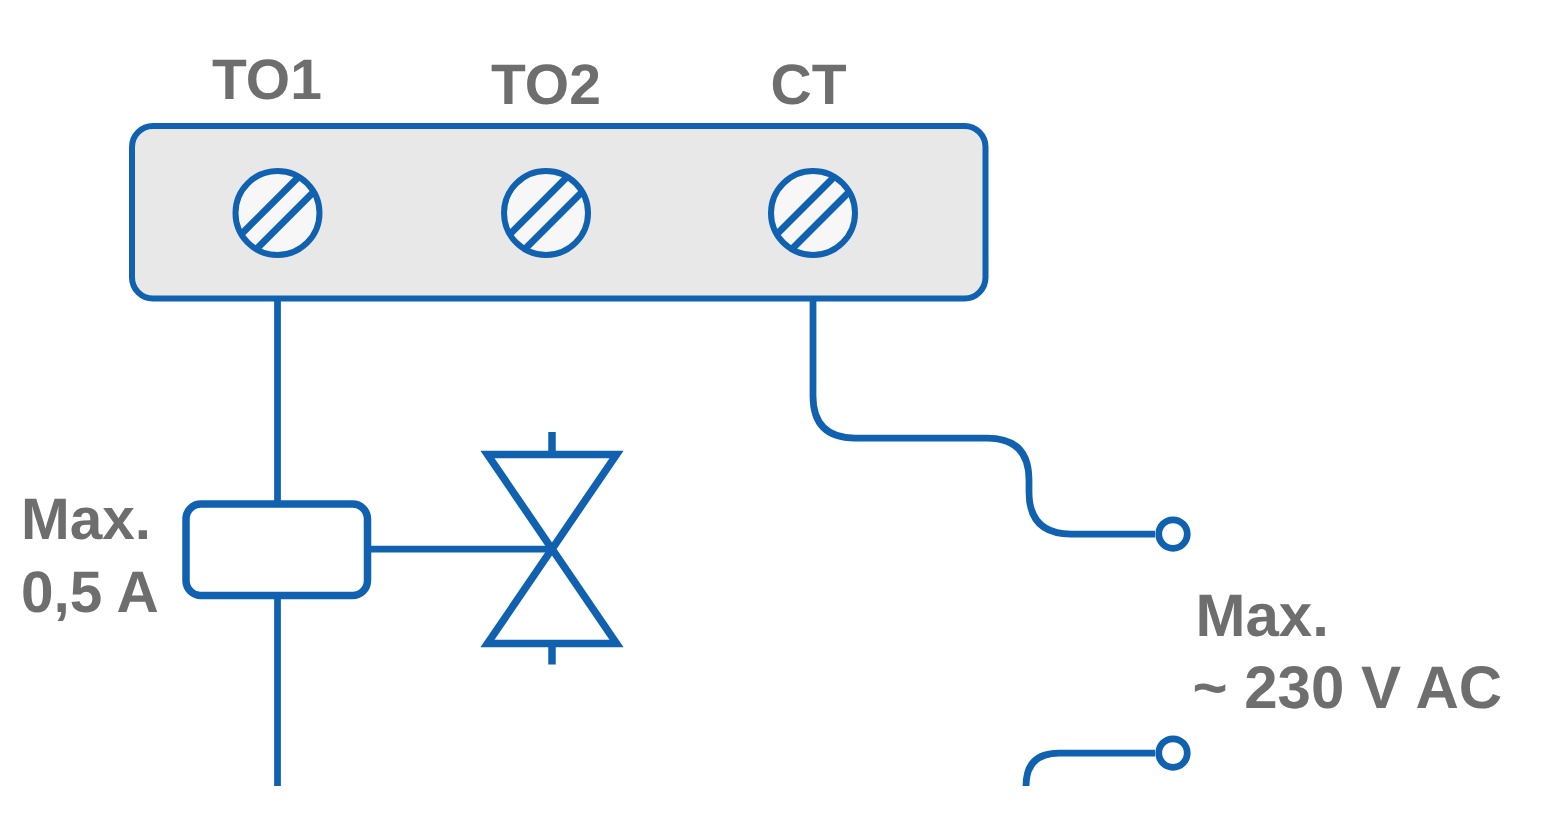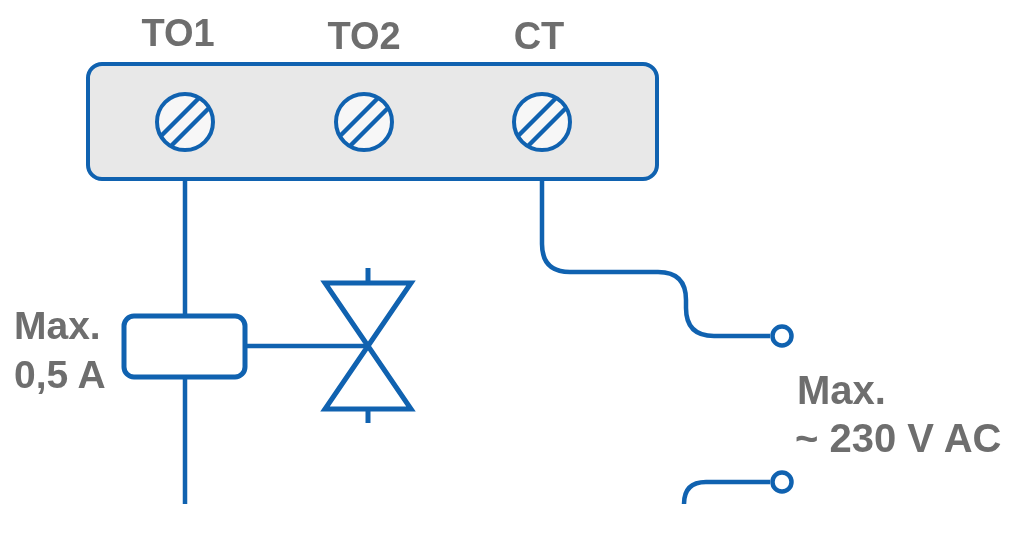--- a/index.html
+++ b/index.html
@@ -6,20 +6,21 @@
     margin: 0;
     padding: 0;
     background: #ffffff;
   }
   .stage {
     position: relative;
     width: 1029px;
     height: 504px;
     background: var(--background, #ffffff);
     overflow: hidden;
+    margin-top: 20px;
   }
   svg.diagram {
     display: block;
     width: 1029px;
     height: 546px;
   }
   .wire {
     fill: none;
     stroke: var(--wire-blue, #1062b0);
     stroke-width: 4.5;

